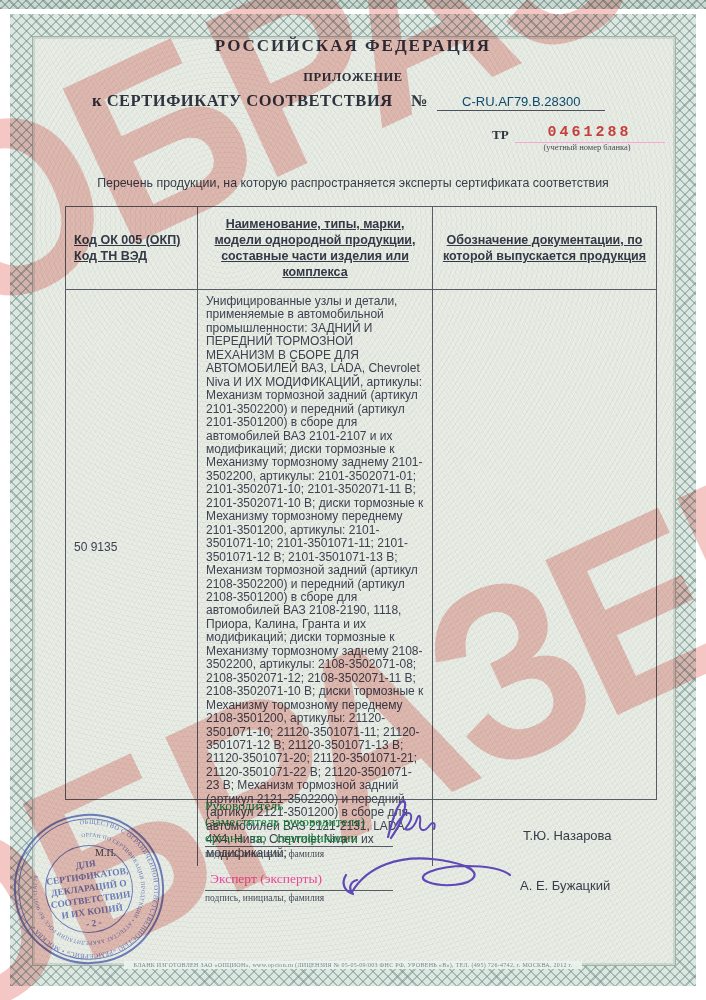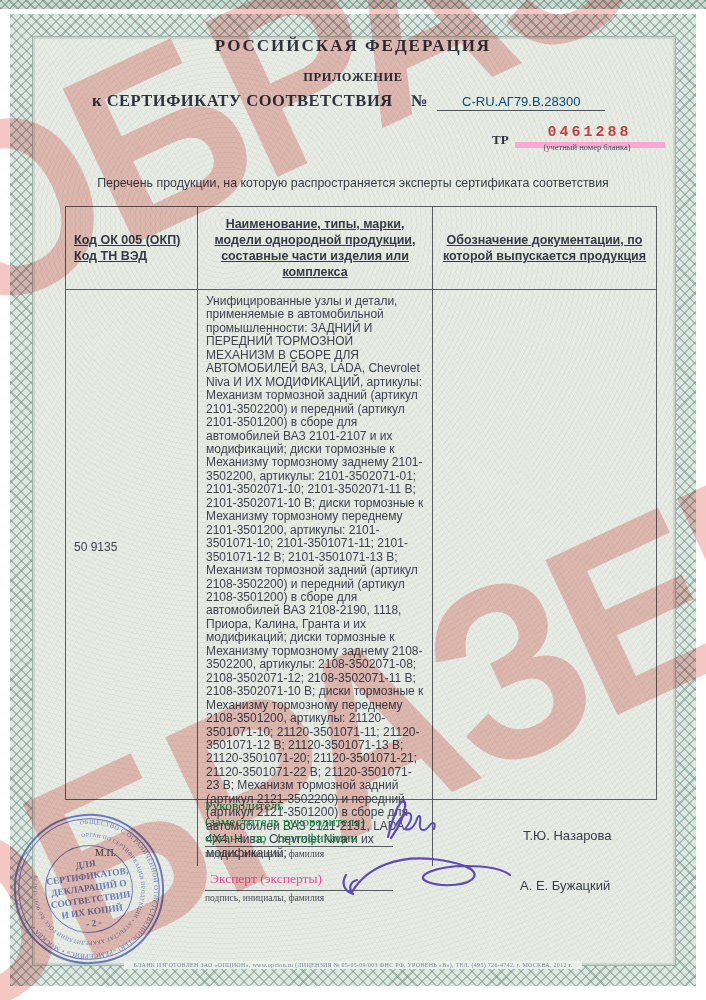--- a/index.html
+++ b/index.html
@@ -45,21 +45,21 @@
   .certline .big{font-size:16.5px;font-weight:bold;letter-spacing:.5px;}
   .certline .nosign{font-size:16.5px;font-weight:bold;margin-left:18px;}
   .certline .certval{
     display:inline-block;width:168px;margin-left:10px;border-bottom:1px solid #4c525d;
     font-family:"Liberation Sans",sans-serif;font-size:13px;color:#0c4a6e;text-align:center;padding-bottom:1px;
   }
   .certkind{left:150px;top:114px;width:260px;font-size:10px;font-weight:bold;color:#2e3340;}
   .trrow{left:492px;top:124px;display:flex;align-items:flex-end;color:#2e3340;}
   .trrow .tr{font-size:13px;font-weight:bold;margin-right:6px;}
   .trrow .blank{
-    display:inline-block;width:150px;border-bottom:6px solid #f9a8d4;text-align:center;
+    display:inline-block;width:150px;border-bottom:1px solid #f9a8d4;text-align:center;
     font-family:"Liberation Mono",monospace;font-size:15px;font-weight:bold;letter-spacing:3px;color:#c5403c;padding-bottom:1px;
   }
   .blankcap{left:512px;top:142px;width:150px;text-align:center;font-size:8.5px;color:#474d59;}
   .intro{left:0;top:176px;width:706px;font-size:12.4px;color:#363c48;}
 
   .table{position:absolute;left:65px;top:206px;width:590px;height:592px;border:1px solid #565b64;}
   .thead,.tbody{display:grid;grid-template-columns:132px 235px 223px;}
   .thead{height:82px;border-bottom:1px solid #565b64;}
   .thead .cell{font-size:12.5px;font-weight:bold;color:#333945;line-height:1.3;text-decoration:underline;}
   .cell{border-right:1px solid #565b64;box-sizing:border-box;padding:6px 8px;}

